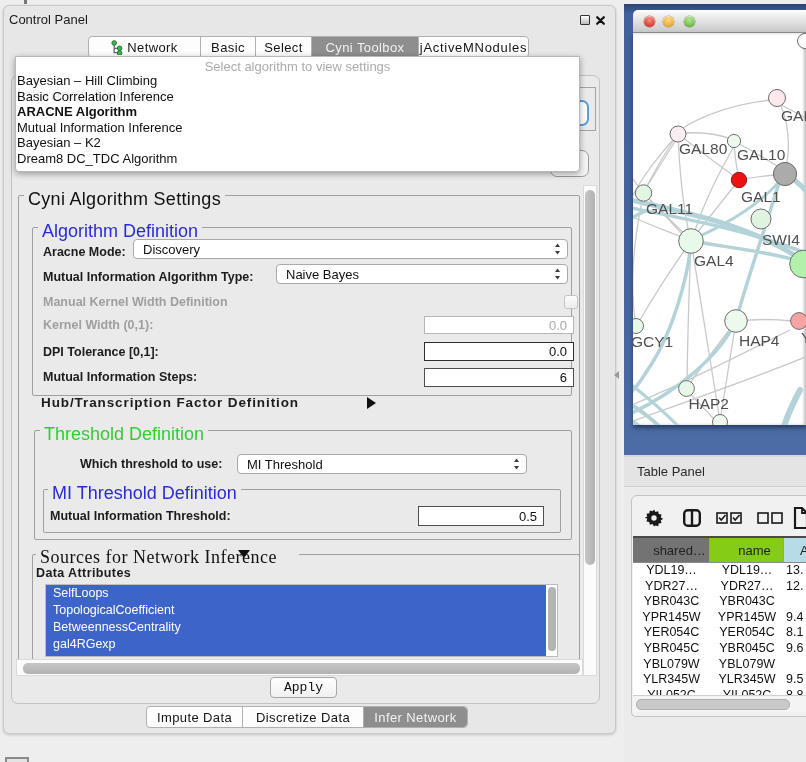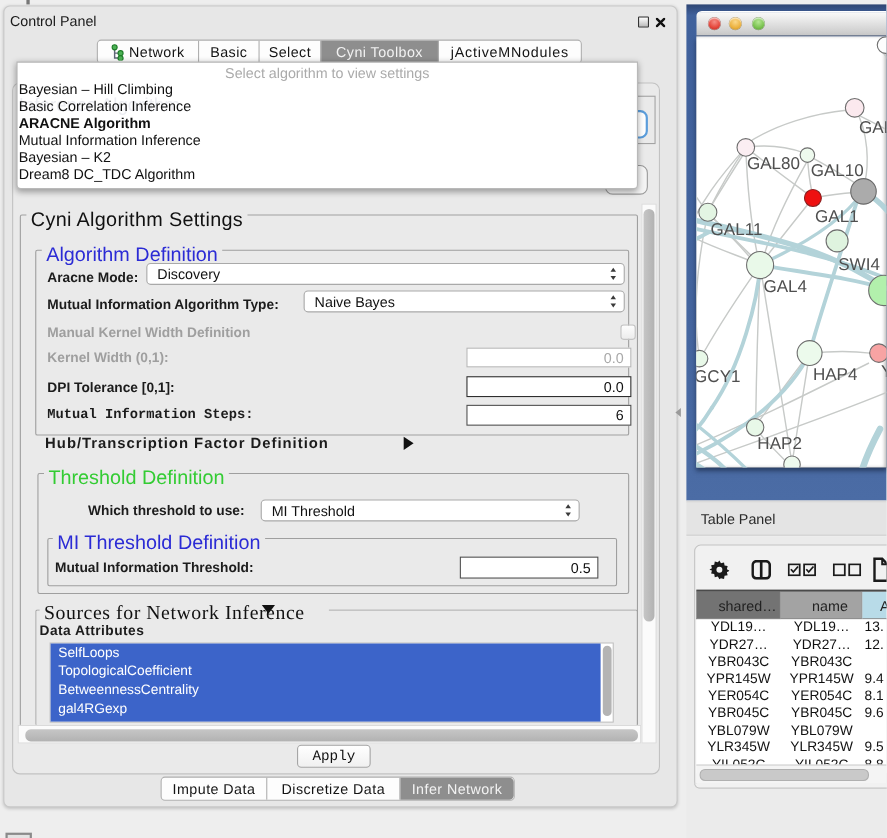--- a/index.html
+++ b/index.html
@@ -63,21 +63,21 @@
 
 <div class="lbl abs gray" style="left:43px;top:295px;">Manual Kernel Width Definition</div>
 <div class="abs" style="left:564px;top:295px;width:12px;height:12px;border:1px solid #c3c3c3;border-radius:3px;background:linear-gradient(#fdfdfd,#ececec);"></div>
 
 <div class="lbl abs gray" style="left:43px;top:318px;">Kernel Width (0,1):</div>
 <div class="field" style="left:424px;top:316px;width:150px;height:18px;border:1px solid #b5b5b5;color:#a9a9a9;">0.0</div>
 
 <div class="lbl abs" style="left:43px;top:345px;">DPI Tolerance [0,1]:</div>
 <div class="field" style="left:424px;top:342px;width:150px;height:19px;border:1.5px solid #2e2e2e;color:#111;">0.0</div>
 
-<div class="lbl abs" style="left:43px;top:370px;font-family:Liberation Mono, monospace;">Mutual Information Steps:</div>
+<div class="lbl abs" style="left:43px;top:370px;">Mutual Information Steps:</div>
 <div class="field" style="left:424px;top:368px;width:150px;height:19px;border:1px solid #4e4e4e;color:#111;">6</div>
 
 <div class="lbl abs" style="left:41px;top:395px;font-size:13.5px;letter-spacing:0.9px;">Hub/Transcription Factor Definition</div>
 <div class="abs" style="left:367px;top:397px;width:0;height:0;border-left:9px solid #111;border-top:6px solid transparent;border-bottom:6px solid transparent;"></div>
 
 <div class="gbox" style="left:34px;top:430px;width:536px;height:108px;"></div>
 <div class="gtitle" style="left:40px;top:424px;color:#33cc33;">Threshold Definition</div>
 
 <div class="lbl abs" style="left:80px;top:457px;">Which threshold to use:</div>
 <div class="combo" style="left:237px;top:454px;width:290px;height:20px;">
@@ -111,21 +111,21 @@
 
 <div class="abs" style="left:270px;top:677px;width:67px;height:21px;background:linear-gradient(#ffffff,#f0f0f0);border:1px solid #a6a6a6;border-radius:4px;box-sizing:border-box;text-align:center;font-size:13px;color:#111;line-height:19px;font-family:Liberation Mono, monospace;">Apply</div>
 
 <div class="seg" style="left:146px;top:706px;width:322px;height:22px;">
   <div class="s" style="width:96px;">Impute Data</div>
   <div class="s" style="width:121px;">Discretize Data</div>
   <div class="s sel" style="flex:1;border-radius:0 4px 4px 0;">Infer Network</div>
 </div>
 
 <div class="seg" style="left:88px;top:36px;width:441px;height:22px;">
-  <div class="s" style="width:92px;"><svg width="12" height="15" viewBox="0 0 12 15" style="margin-right:4px;">
+  <div class="s" style="width:112px;"><svg width="12" height="15" viewBox="0 0 12 15" style="margin-right:4px;">
         <path d="M3.2 4.5 V12.7 H6.8 M3.2 8.3 H6.8" stroke="#5f6677" stroke-width="1.3" fill="none"></path>
         <circle cx="3.2" cy="3" r="2.3" fill="#4cb154" stroke="#1d7c28" stroke-width="1"></circle>
         <circle cx="8.6" cy="8.3" r="2.3" fill="#4cb154" stroke="#1d7c28" stroke-width="1"></circle>
         <circle cx="8.6" cy="13" r="2.3" fill="#4cb154" stroke="#1d7c28" stroke-width="1"></circle>
       </svg>Network</div>
   <div class="s" style="width:55px;">Basic</div>
   <div class="s" style="width:56px;">Select</div>
   <div class="s sel" style="width:107px;">Cyni Toolbox</div>
   <div class="s" style="flex:1;letter-spacing:0.7px;">jActiveMNodules</div>
 </div>
@@ -256,21 +256,21 @@
     <rect x="1" y="1" width="10" height="10" fill="none" stroke="#1a1a1a" stroke-width="1.6"></rect>
     <rect x="15" y="1" width="10" height="10" fill="none" stroke="#1a1a1a" stroke-width="1.6"></rect>
   </svg>
 <svg class="abs" style="left:793px;top:506px;" width="16" height="24" viewBox="0 0 16 24">
     <path d="M2 2 H9 L14 7 V22 H2 Z" fill="none" stroke="#1a1a1a" stroke-width="2.2"></path>
     <path d="M9 2 V7 H14" fill="none" stroke="#1a1a1a" stroke-width="1.8"></path>
   </svg>
 
 <div class="abs" style="left:633px;top:536px;width:173px;height:2px;background:#4a4a4a;"></div>
 <div class="abs" style="left:633px;top:538px;width:77px;height:25px;background:#737373;border-right:1px solid #9b9b9b;border-bottom:1px solid #8a8a8a;box-sizing:border-box;text-align:center;font-size:13px;color:#222;line-height:26px;padding-left:17px;">shared…</div>
-<div class="abs" style="left:710px;top:538px;width:74px;height:25px;background:#a3a3a3;border-right:1px solid #9b9b9b;border-bottom:1px solid #8a8a8a;box-sizing:border-box;text-align:center;font-size:13px;color:#222;line-height:26px;padding-left:16px;">name</div>
+<div class="abs" style="left:710px;top:538px;width:74px;height:25px;background:#84cc16;border-right:1px solid #9b9b9b;border-bottom:1px solid #8a8a8a;box-sizing:border-box;text-align:center;font-size:13px;color:#222;line-height:26px;padding-left:16px;">name</div>
 <div class="abs" style="left:784px;top:538px;width:22px;height:25px;background:#b8dbe8;border-bottom:1px solid #8a8a8a;box-sizing:border-box;font-size:13px;color:#222;line-height:26px;"><span style="margin-left:16px;">A</span></div>
 
 <div class="abs" style="left:633px;top:563px;width:173px;height:140px;background:#fff;font-size:12.5px;color:#111;overflow:hidden;">
   <div style="position:absolute;left:0;top:0;width:77px;text-align:center;line-height:15.6px;">YDL19…<br>YDR27…<br>YBR043C<br>YPR145W<br>YER054C<br>YBR045C<br>YBL079W<br>YLR345W<br>YIL052C</div>
   <div style="position:absolute;left:77px;top:0;width:74px;text-align:center;line-height:15.6px;">YDL19…<br>YDR27…<br>YBR043C<br>YPR145W<br>YER054C<br>YBR045C<br>YBL079W<br>YLR345W<br>YIL052C</div>
   <div style="position:absolute;left:153px;top:0;width:30px;line-height:15.6px;white-space:nowrap;">13.<br>12.<br>&nbsp;<br>9.4<br>8.1<br>9.6<br>&nbsp;<br>9.5<br>8.8</div>
 </div>
 
 <div class="abs" style="left:633px;top:695px;width:173px;height:17px;background:#f4f4f4;border-top:1px solid #d0d0d0;box-sizing:border-box;"></div>
 <div class="abs" style="left:636px;top:699px;width:154px;height:11px;background:#c9c9c9;border:1px solid #b0b0b0;border-radius:5px;box-sizing:border-box;"></div>

